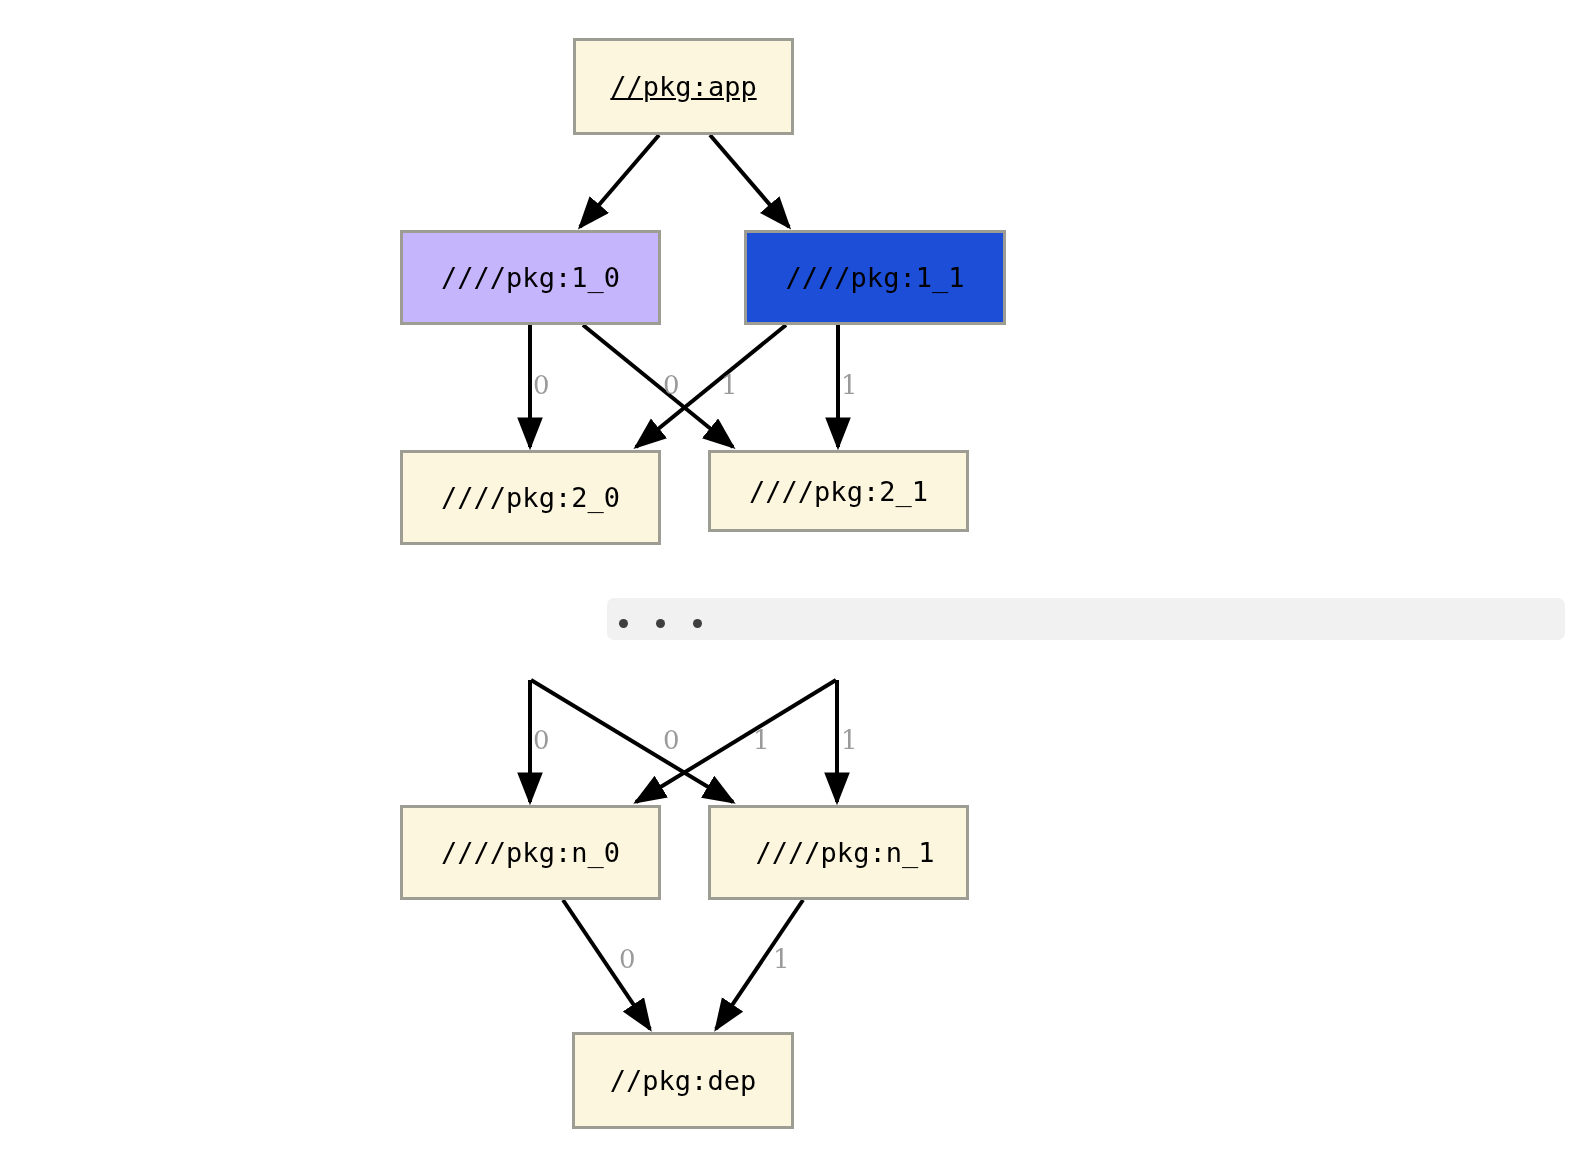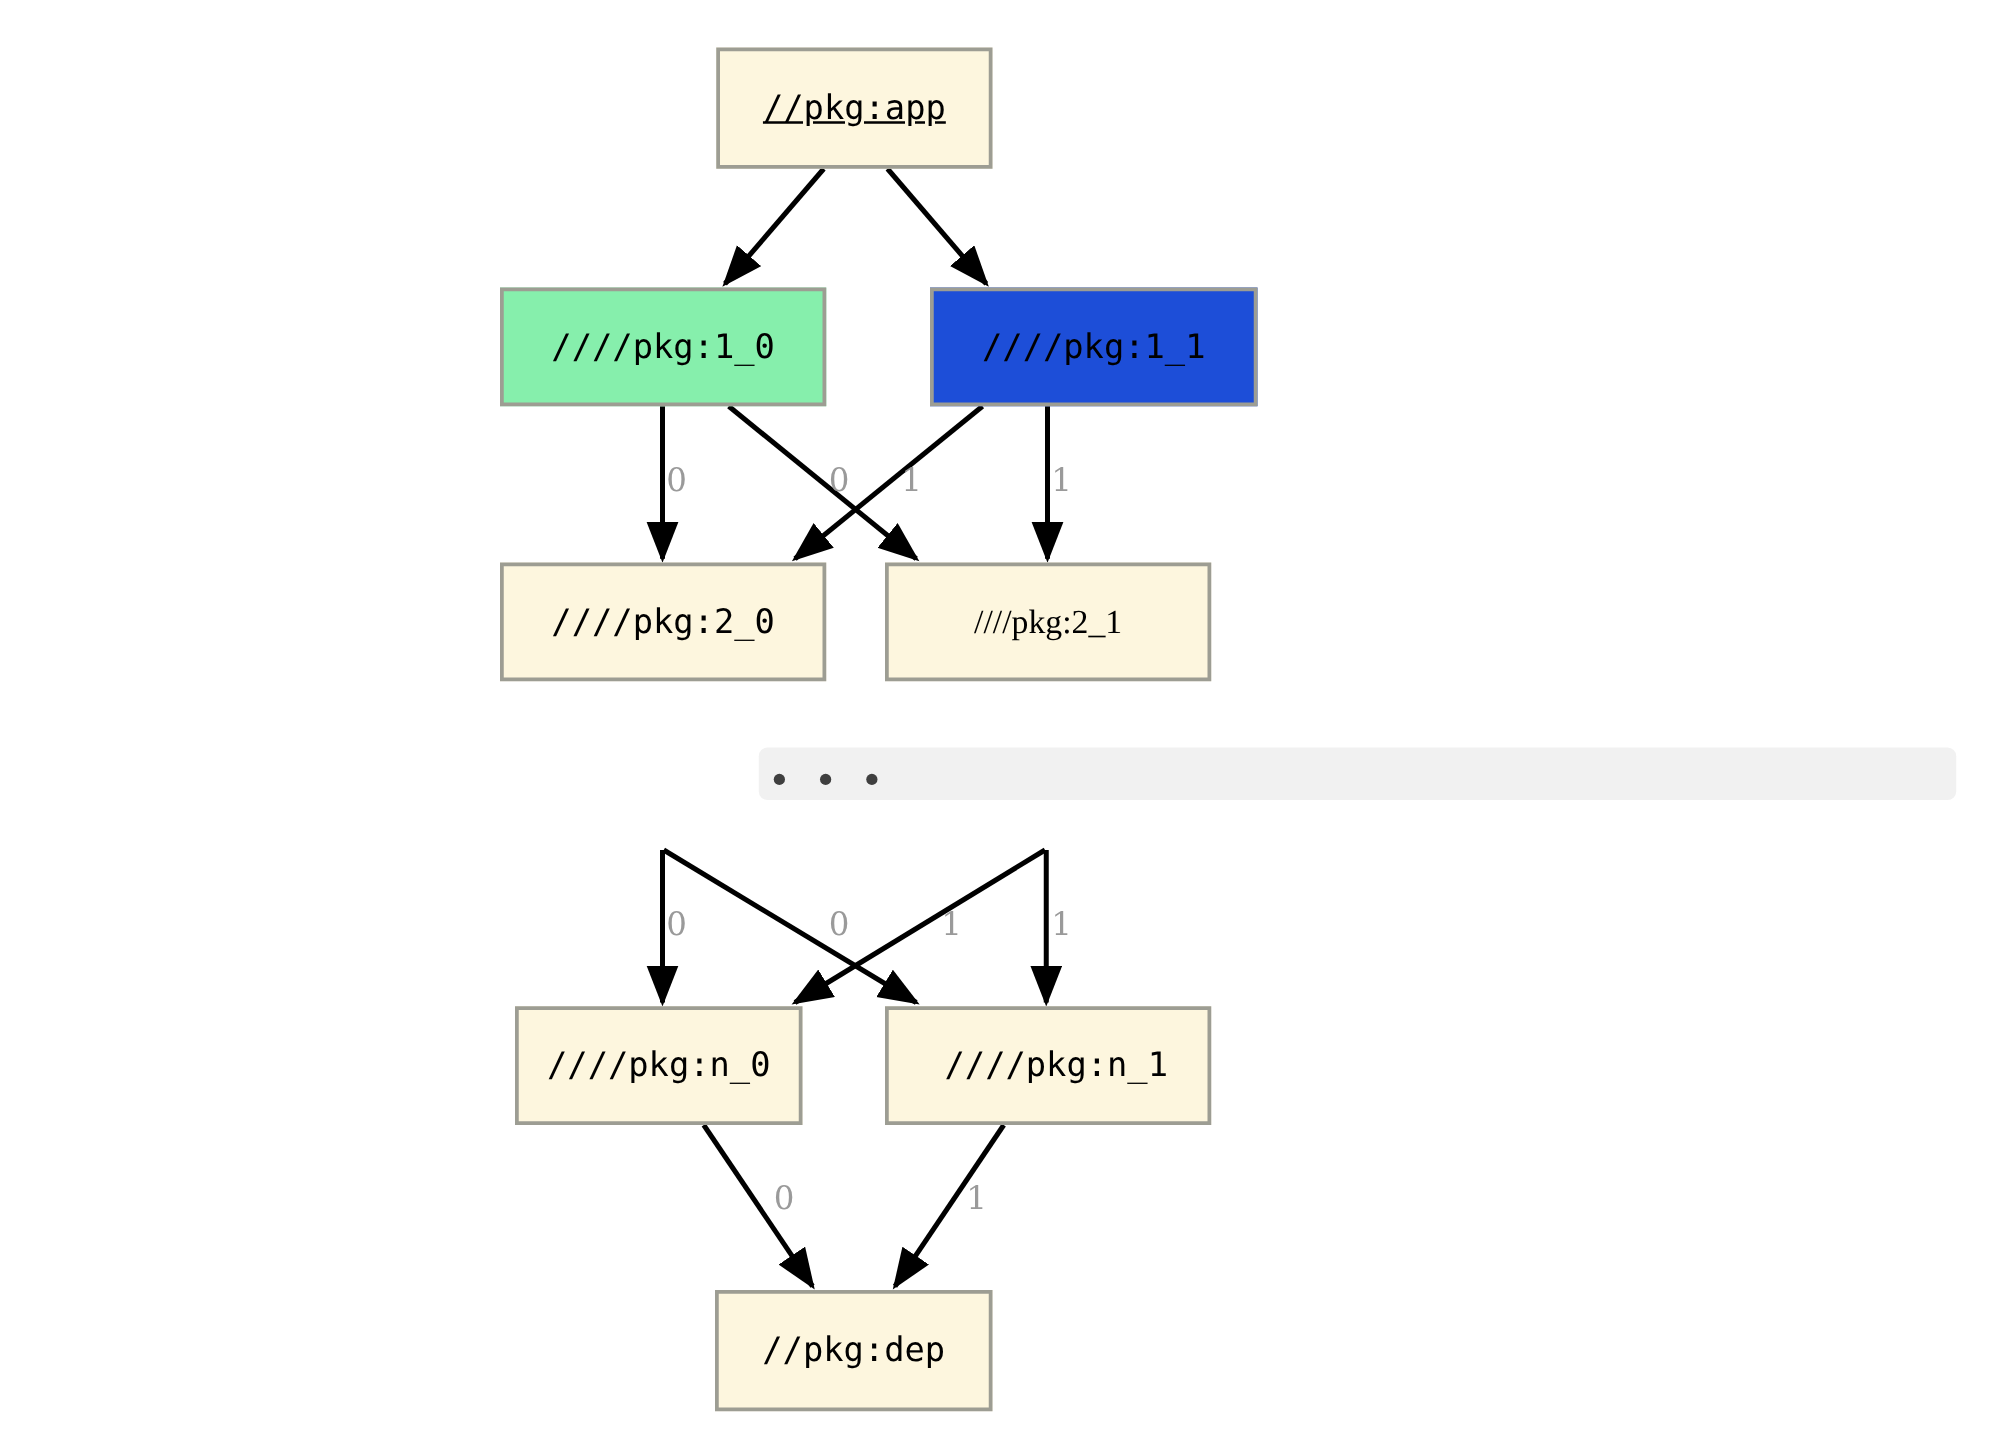--- a/index.html
+++ b/index.html
@@ -88,33 +88,33 @@
         <line x1="837" y1="680" x2="837" y2="802" stroke="#000000" stroke-width="4" marker-end="url(#arrowhead)"></line>
         <line x1="563" y1="900" x2="650" y2="1029" stroke="#000000" stroke-width="4" marker-end="url(#arrowhead)"></line>
         <line x1="803" y1="900" x2="716" y2="1029" stroke="#000000" stroke-width="4" marker-end="url(#arrowhead)"></line>
       </g>
   </svg>
 
   <div id="nodes-layer">
       <div class="node-box" style="left: 573px; top: 38px; width: 221px; height: 97px; background: rgb(253, 246, 222); border-color: rgb(157, 157, 147); text-decoration: underline;">
         <span>//pkg:app</span>
       </div>
-      <div class="node-box" style="left: 400px; top: 230px; width: 261px; height: 95px; background: #86efac; border-color: rgb(157, 157, 147);">
+      <div class="node-box" style="left: 400px; top: 230px; width: 261px; height: 95px; background: #c4b5fd; border-color: rgb(157, 157, 147);">
         <span>////pkg:1_0</span>
       </div>
       <div class="node-box" style="left: 744px; top: 230px; width: 262px; height: 95px; background: #1d4ed8; border-color: rgb(157, 157, 147);">
         <span>////pkg:1_1</span>
       </div>
       <div class="node-box" style="left: 400px; top: 450px; width: 261px; height: 95px; background: rgb(253, 246, 222); border-color: rgb(157, 157, 147);">
         <span>////pkg:2_0</span>
       </div>
-      <div class="node-box" style="left: 708px; top: 450px; width: 261px; height: 95px; background: rgb(253, 246, 222); border-color: rgb(157, 157, 147); font-family: Liberation Serif, serif;">
+      <div class="node-box" style="left: 708px; top: 450px; width: 261px; height: 82px; background: rgb(253, 246, 222); border-color: rgb(157, 157, 147);">
         <span>////pkg:2_1</span>
       </div>
-      <div class="node-box" style="left: 400px; top: 805px; width: 230px; height: 95px; background: rgb(253, 246, 222); border-color: rgb(157, 157, 147); margin-left: 12px;">
+      <div class="node-box" style="left: 400px; top: 805px; width: 261px; height: 95px; background: rgb(253, 246, 222); border-color: rgb(157, 157, 147);">
         <span>////pkg:n_0</span>
       </div>
       <div class="node-box" style="left: 708px; top: 805px; width: 261px; height: 95px; background: rgb(253, 246, 222); border-color: rgb(157, 157, 147); padding-left: 13px;">
         <span>////pkg:n_1</span>
       </div>
       <div class="node-box" style="left: 572px; top: 1032px; width: 222px; height: 97px; background: rgb(253, 246, 222); border-color: rgb(157, 157, 147); align-items: center;">
         <span>//pkg:dep</span>
       </div>
     </div>
 

